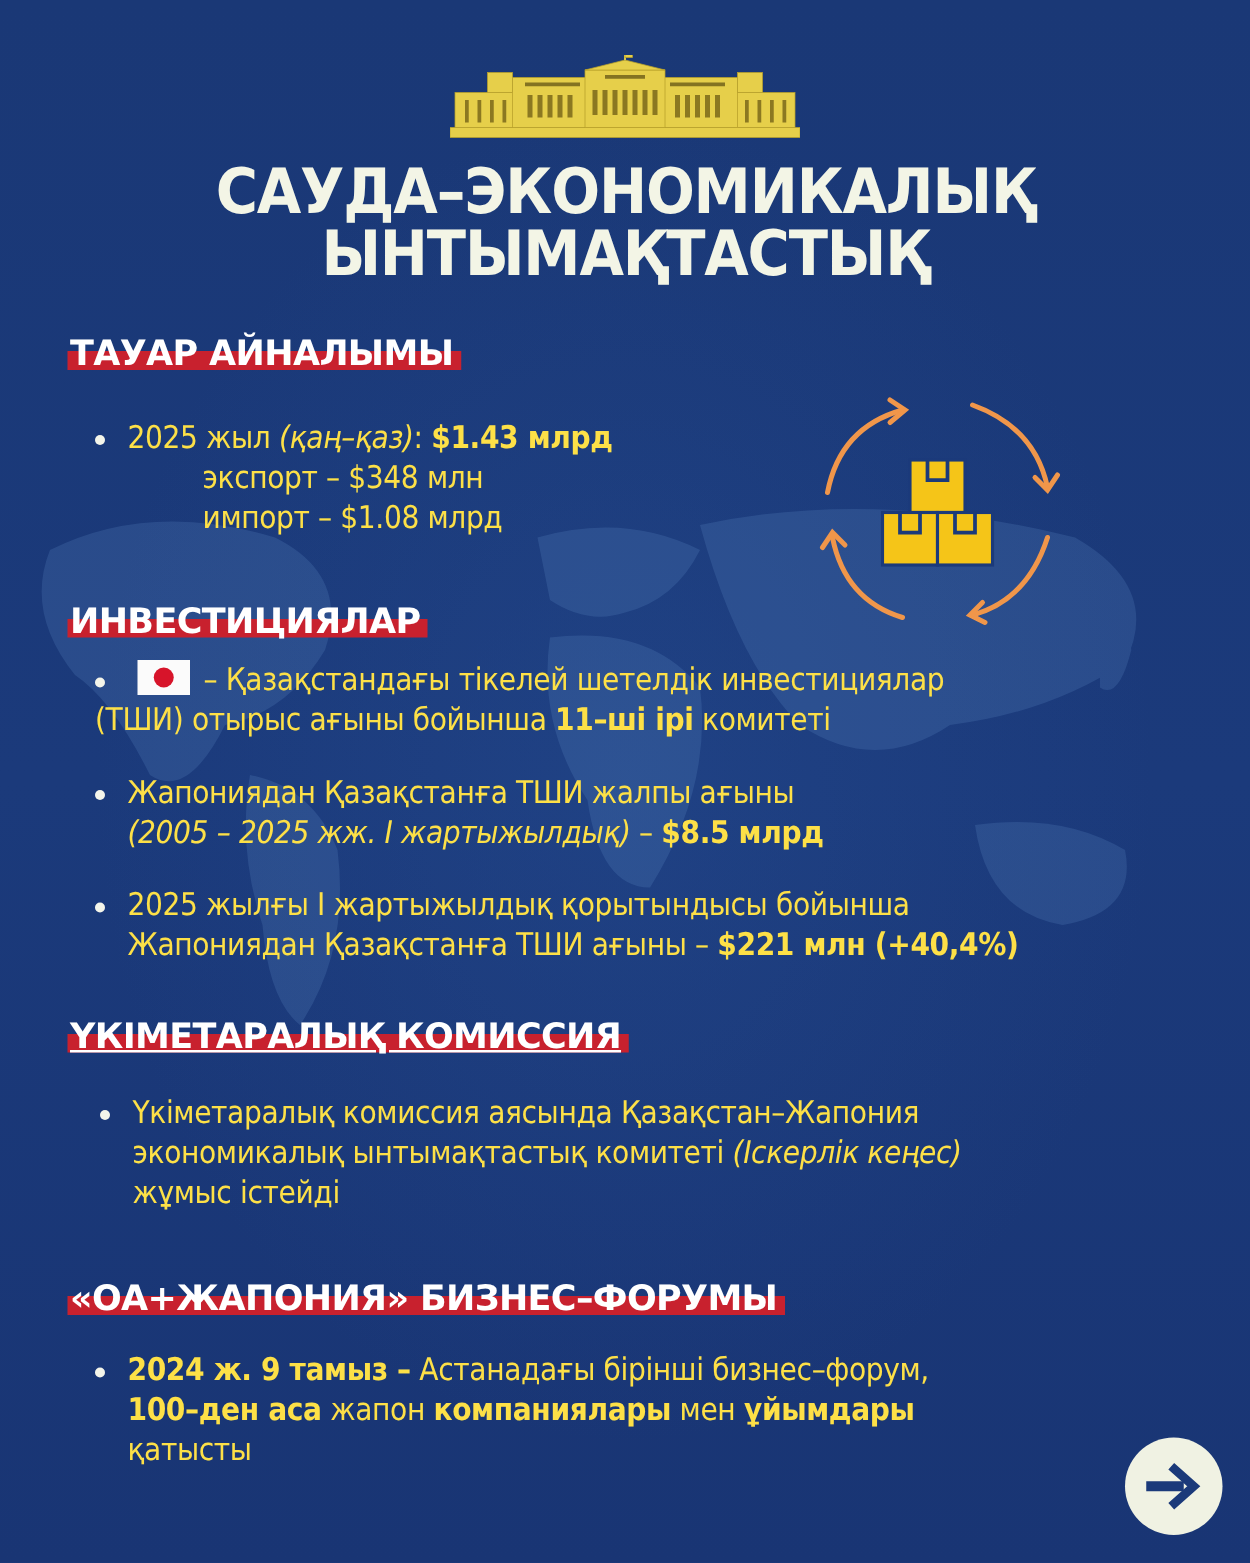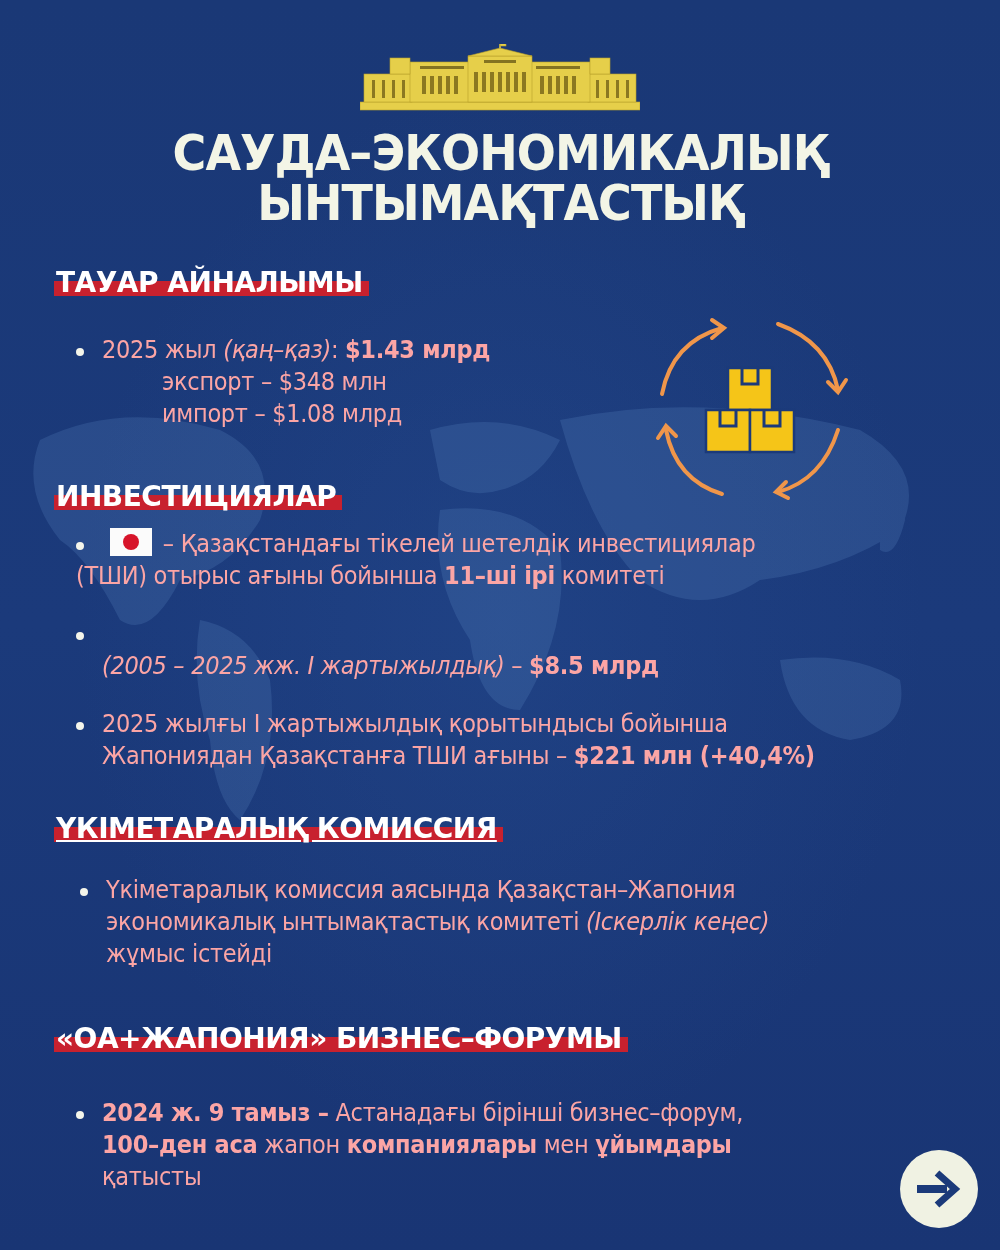--- a/index.html
+++ b/index.html
@@ -30,21 +30,21 @@
   .section-head {
     position: absolute; left: 54px;
     font-family: "DejaVu Sans", "Liberation Sans", sans-serif;
     font-weight: bold; font-size: 28px; line-height: 26px; color: #fff;
     padding: 0 6px 0 2px;
     background: linear-gradient(180deg, rgba(0,0,0,0) 0%, rgba(0,0,0,0) 42%, #c8212e 42%, #c8212e 100%);
     letter-spacing: -0.5px;
   }
   .content {
     position: absolute; left: 76px;
-    font-size: 25px; line-height: 32px; color: #fca5a5;
+    font-size: 25px; line-height: 32px; color: #fde047;
     letter-spacing: -0.3px;
   }
   .bullet { position: relative; padding-left: 26px; }
   .bullet::before {
     content: ""; position: absolute; left: 0; top: 14px; width: 8px; height: 8px;
     border-radius: 50%; background: #f4f5ea;
   }
   .indent { padding-left: 86px; }
   b { font-weight: bold; }
   i { font-style: italic; }
@@ -162,40 +162,40 @@
   </g>
 </svg>
 
 <div class="section-head" style="top:484px;">ИНВЕСТИЦИЯЛАР</div>
 <div class="content" style="top:528px; width:900px;">
   <div class="bullet">
     <span class="flag"></span> <span>– Қазақстандағы тікелей шетелдік инвестициялар</span><br>
     <span style="margin-left:-26px;">(ТШИ) отырыс ағыны бойынша </span><b>11–ші ірі</b><span> комитеті</span>
   </div>
   <div class="bullet" style="margin-top:26px;">
-    <br>
+    <span>Жапониядан Қазақстанға ТШИ жалпы ағыны</span><br>
     <i>(2005 – 2025 жж. I жартыжылдық)</i><span> – </span><b>$8.5 млрд</b>
   </div>
   <div class="bullet" style="margin-top:26px;">
     <span>2025 жылғы I жартыжылдық қорытындысы бойынша</span><br>
     <span>Жапониядан Қазақстанға ТШИ ағыны – </span><b>$221 млн (+40,4%)</b>
   </div>
 </div>
 
 <div class="section-head" style="top:816px;text-decoration:underline;">ҮКІМЕТАРАЛЫҚ КОМИССИЯ</div>
 <div class="content" style="top:874px; left:80px; width:880px;">
   <div class="bullet">
     <span>Үкіметаралық комиссия аясында Қазақстан–Жапония</span><br>
     <span>экономикалық ынтымақтастық комитеті </span><i>(Іскерлік кеңес)</i><br>
     <span>жұмыс істейді</span>
   </div>
 </div>
 
 <div class="section-head" style="top:1026px;">«ОА+ЖАПОНИЯ» БИЗНЕС–ФОРУМЫ</div>
-<div class="content" style="top:1080px; width:820px;margin-top:17px;">
+<div class="content" style="top:1080px; width:820px;">
   <div class="bullet">
     <b>2024 ж. 9 тамыз –</b><span> Астанадағы бірінші бизнес–форум,</span><br>
     <b>100–ден аса</b><span> жапон </span><b>компаниялары</b><span> мен </span><b>ұйымдары</b><br>
     <span>қатысты</span>
   </div>
 </div>
 
 <div class="next-btn">
   <svg width="48" height="40" viewBox="0 0 48 40">
     <path d="M2 16 H28 V4 L46 20 L28 36 V24 H2 Z" fill="none" stroke="#1b3a7a" stroke-width="0"></path>

